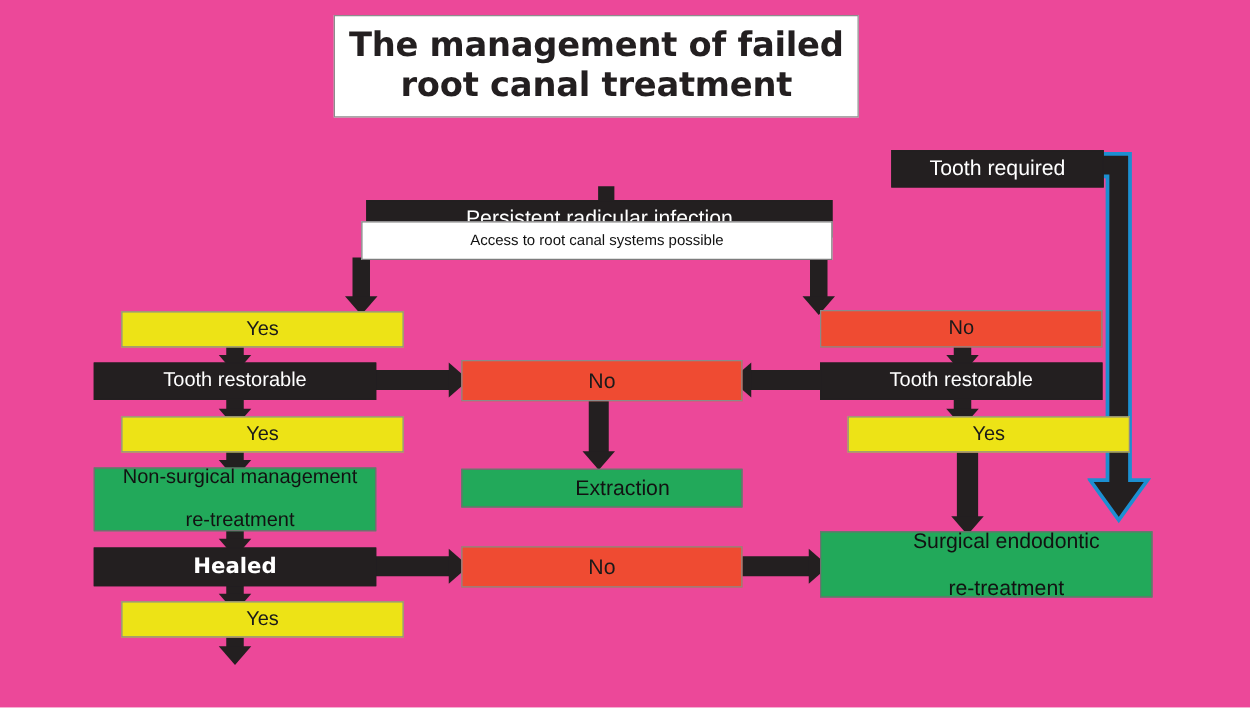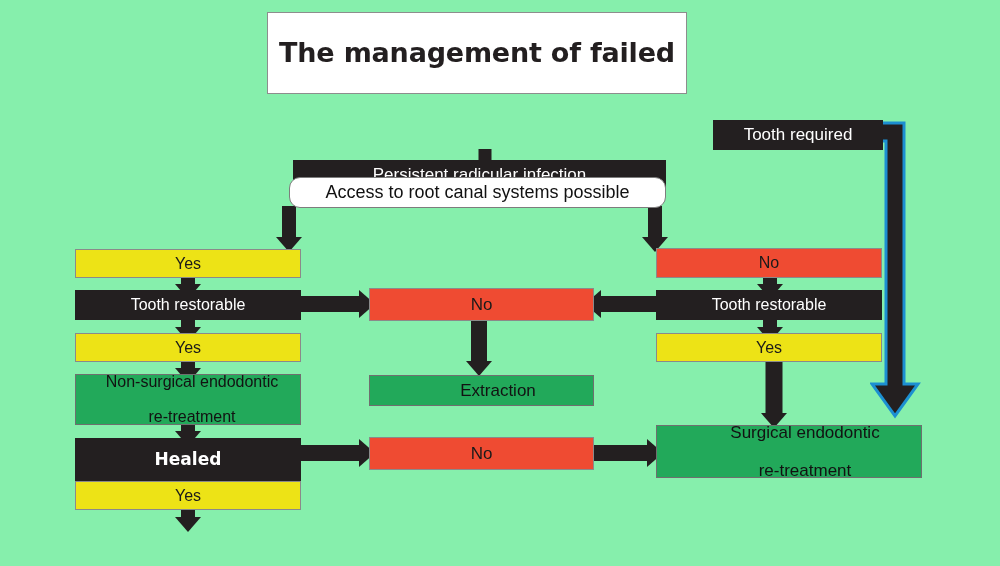--- a/index.html
+++ b/index.html
@@ -7,41 +7,41 @@
     padding: 0;
     background: #ffffff;
   }
   body {
     font-family: "Liberation Sans", sans-serif;
   }
   #canvas {
     position: relative;
     width: 1000px;
     height: 566px;
-    background: #86efac;
+    background: #ec4899;
     overflow: hidden;
   }
 
   
   .node {
     position: absolute;
     box-sizing: border-box;
     display: flex;
     align-items: center;
     justify-content: center;
     text-align: center;
     line-height: 1.12;
     border: 1.5px solid #8a8a8a;
     z-index: 5;
   }
   .node span { display: block; width: 100%; padding: 0 4px; }
 
   .n-black  { background: #231f20; color: #ffffff; border-color: #231f20; }
   .n-white  { background: #ffffff; color: #111111; border-color: #7d7d7d; }
-  .n-yellow { background: #ede316; color: #1a1a1a; border-color: #8a8a8a; }
+  .n-yellow { background: #ede316; color: #1a1a1a; border-color: #8a8a8a; margin-left: 22px; }
   .n-red    { background: #ef4b32; color: #1a1a1a; border-color: #8a8a8a; }
   .n-green  { background: #22a95a; color: #121212; border-color: #6f6f6f; }
 
   .bold-label { font-weight: bold; font-family: "DejaVu Sans", sans-serif; }
 
   
   #title-box {
     position: absolute;
     left: 267px;
     top: 12px;
@@ -128,20 +128,21 @@
   #biopsy-elbow-arrow { position: absolute; z-index: 3; }
 </style>
 </head>
 <body>
 
 <div id="canvas">
 
   <div id="title-box">
     <div class="title-text">
       <div>The management of failed</div>
+      <div>root canal treatment</div>
     </div>
   </div>
 
   <div class="arrow arrow-down" style="left:470px; top:149px; width:30px; height:34px;">
     <div class="shaft" style="width:13px; height:20px;"></div>
     <div class="head"></div>
   </div>
 
   <div class="arrow arrow-down" style="left:274px; top:206px; width:30px; height:46px;">
     <div class="shaft" style="width:14px; height:32px;"></div>
@@ -236,44 +237,44 @@
   </svg>
 
   <div class="node n-black" style="left:293px; top:120px; width:373px; height:30px; font-size:17px;margin-top:40px;">
     <span>Persistent radicular infection</span>
   </div>
 
   <div class="node n-black" style="left:713px; top:120px; width:170px; height:30px; font-size:17px;">
     <span>Tooth required</span>
   </div>
 
-  <div class="node n-white" style="left:289px; top:177px; width:377px; height:31px; font-size:18px;border-radius:11px;">
+  <div class="node n-white" style="left:289px; top:177px; width:377px; height:31px; font-size:12px;">
     <span>Access to root canal systems possible</span>
   </div>
 
   <div class="node n-yellow" style="left:75px; top:249px; width:226px; height:29px; font-size:16px;">
     <span>Yes</span>
   </div>
 
   <div class="node n-black" style="left:75px; top:290px; width:226px; height:30px; font-size:16px;">
     <span>Tooth restorable</span>
   </div>
 
   <div class="node n-yellow" style="left:75px; top:333px; width:226px; height:29px; font-size:16px;">
     <span>Yes</span>
   </div>
 
   <div class="node n-green" style="left:75px; top:374px; width:226px; height:51px; font-size:16px;">
     <span>
-      <span>Non-surgical endodontic</span><br>
+      <span>Non-surgical management</span><br>
       <span>re-treatment</span>
     </span>
   </div>
 
-  <div class="node n-black" style="left:75px; top:438px; width:226px; height:43px; font-size:17px;">
+  <div class="node n-black" style="left:75px; top:438px; width:226px; height:31px; font-size:17px;">
     <span class="bold-label">Healed</span>
   </div>
 
   <div class="node n-yellow" style="left:75px; top:481px; width:226px; height:29px; font-size:16px;">
     <span>Yes</span>
   </div>
 
 
   <div class="node n-red" style="left:369px; top:288px; width:225px; height:33px; font-size:17px;">
     <span>No</span>

